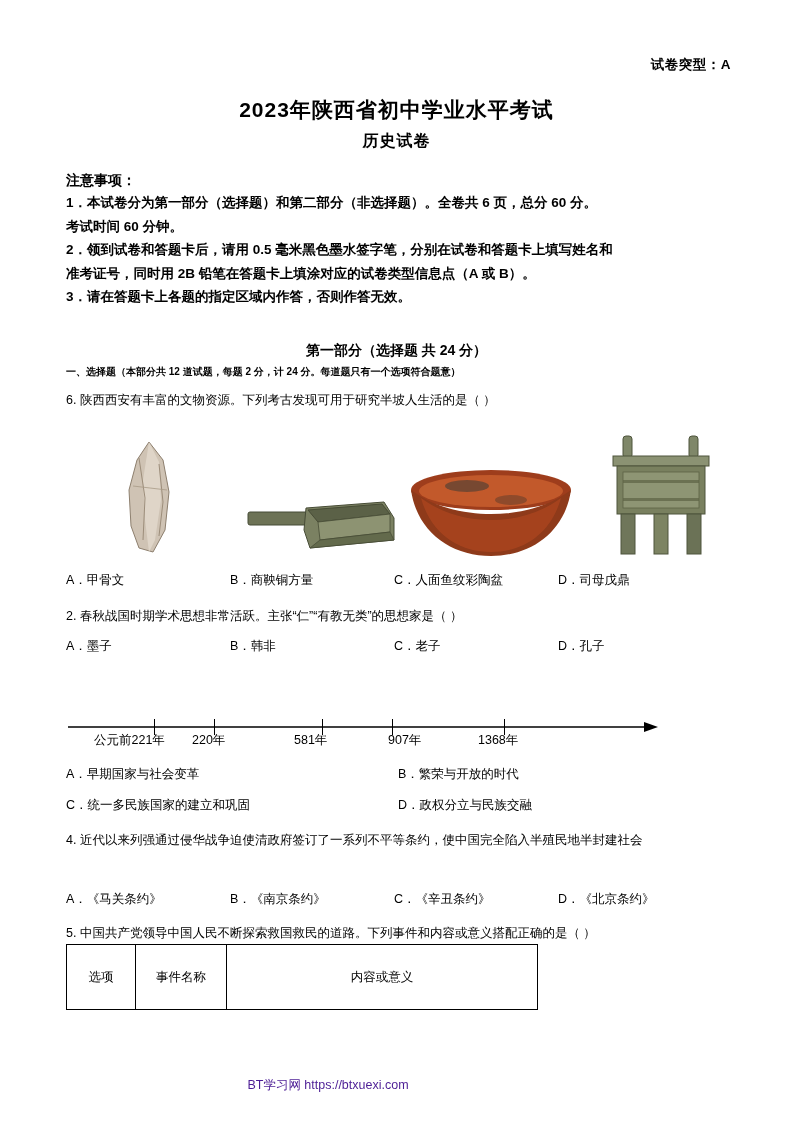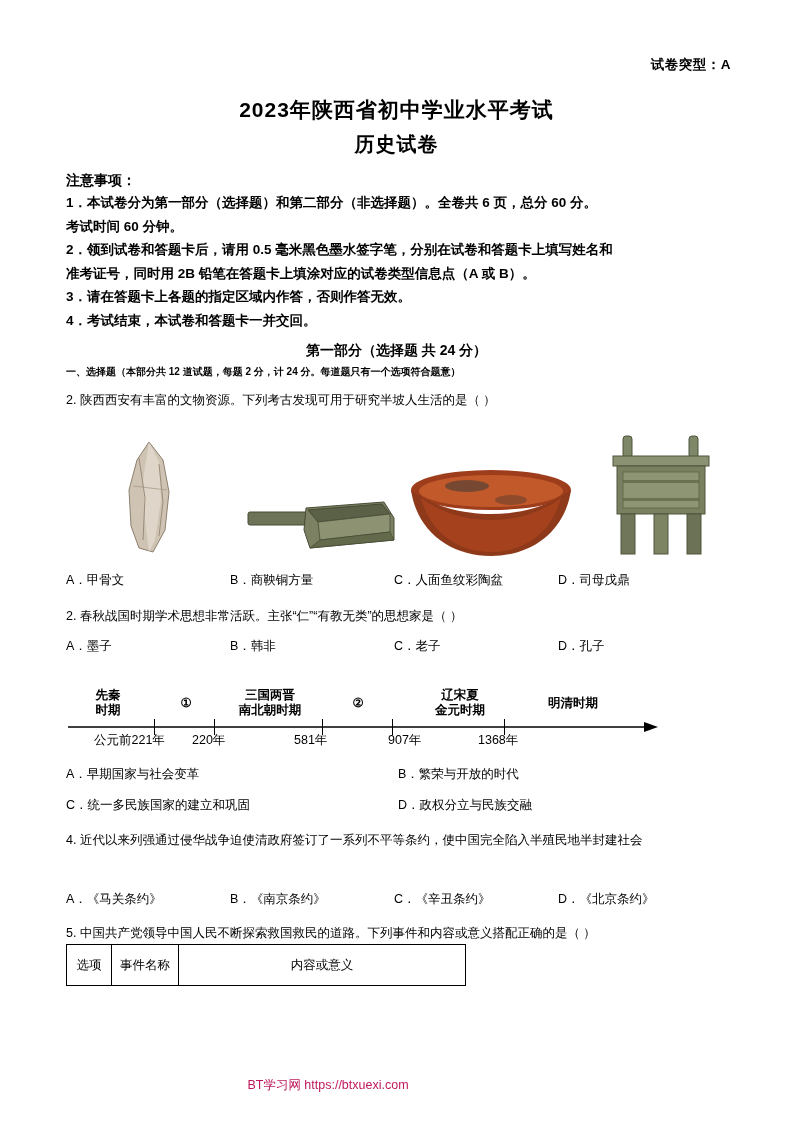--- a/index.html
+++ b/index.html
@@ -19,21 +19,21 @@
     letter-spacing:0.5px;
   }
   .title1 {
     position:absolute; top:96px; left:0; width:793px;
     text-align:center; font-size:21px; font-weight:bold;
     font-family:"Liberation Sans", sans-serif;
     letter-spacing:1px;
   }
   .title2 {
     position:absolute; top:131px; left:0; width:793px;
-    text-align:center; font-size:20px; font-weight:bold;
+    text-align:center; font-size:16px; font-weight:bold;
     font-family:"Liberation Sans", sans-serif;
     letter-spacing:1px;
   }
   .notice-head {
     position:absolute; top:172px; left:66px;
     font-size:14px; font-weight:bold;
     font-family:"Liberation Sans", sans-serif;
   }
   .notice-list {
     position:absolute; top:191px; left:66px; width:665px;
@@ -87,56 +87,55 @@
   .tl-years { position:absolute; left:0; top:44px; width:680px; height:20px;
     font-size:12.5px; font-family:"Liberation Sans", sans-serif; }
   .tl-year { position:absolute; white-space:nowrap; }
   .tl-tick { position:absolute; top:31px; width:1px; height:16px; background:#000; }
 
   
   .tbl5 { position:absolute; left:66px; top:944px; border-collapse:collapse; }
   .tbl5 td {
     border:1px solid #000; font-size:12.5px;
     font-family:"Liberation Sans", sans-serif;
-    text-align:center; padding:0;
+    text-align:center; padding:12px;
   }
   .tbl5 td.c1 { width:44px; height:40px; }
   .tbl5 td.c2 { width:66px; }
   .tbl5 td.c3 { width:286px; }
 
   .footer {
     position:absolute; left:0; bottom:28px; width:656px; text-align:center;
-    font-size:12.5px; color:#be185d;
+    font-size:12.5px; color:#4c1d95;
     font-family:"Liberation Sans", sans-serif;
   }
 </style>
 </head>
 <body>
 
 <div class="page">
 
   <div class="exam-type">试卷突型：A</div>
 
   <div class="title1">2023年陕西省初中学业水平考试</div>
   <div class="title2">历史试卷</div>
 
   <div class="notice-head">注意事项：</div>
   <div class="notice-list">
     <div>1．本试卷分为第一部分（选择题）和第二部分（非选择题）。全卷共 6 页，总分 60 分。</div>
     <div>考试时间 60 分钟。</div>
     <div>2．领到试卷和答题卡后，请用 0.5 毫米黑色墨水签字笔，分别在试卷和答题卡上填写姓名和</div>
     <div>准考证号，同时用 2B 铅笔在答题卡上填涂对应的试卷类型信息点（A 或 B）。</div>
     <div>3．请在答题卡上各题的指定区域内作答，否则作答无效。</div>
-    <div>4．考试结束，本试卷和答题卡一并交回。</div>
   </div>
 
   <div class="part-head">第一部分（选择题  共 24 分）</div>
   <div class="section-head">一、选择题（本部分共 12 道试题，每题 2 分，计 24 分。每道题只有一个选项符合题意）</div>
 
-  <div class="q" style="top:390px;">2. 陕西西安有丰富的文物资源。下列考古发现可用于研究半坡人生活的是（      ）</div>
+  <div class="q" style="top:390px;">6. 陕西西安有丰富的文物资源。下列考古发现可用于研究半坡人生活的是（      ）</div>
 
   <div class="figrow" style="top:425px;">
     <div class="figcell">
       <svg class="art-svg" width="64" height="120" viewBox="0 0 64 120">
         <polygon points="30,2 44,20 50,52 46,90 34,112 20,108 12,86 10,50 18,20" fill="#cfc3b4" stroke="#8d7f6e" stroke-width="1"></polygon>
         <polygon points="30,2 40,22 42,60 36,100 30,112 26,80 24,40" fill="#e2d9cd" stroke="none" opacity="0.8"></polygon>
         <path d="M20,18 L26,58 L24,100" stroke="#9c8d7a" stroke-width="1" fill="none"></path>
         <path d="M40,24 L44,62 L40,96" stroke="#9c8d7a" stroke-width="1" fill="none"></path>
         <path d="M14,46 L48,50" stroke="#a89a87" stroke-width="0.8" fill="none"></path>
       </svg>
@@ -186,43 +185,20 @@
   <div class="q" style="top:606px;">2. 春秋战国时期学术思想非常活跃。主张“仁”“有教无类”的思想家是（      ）</div>
   <div class="opts opt-4" style="top:638px;">
     <span>A．墨子</span>
     <span>B．韩非</span>
     <span>C．老子</span>
     <span>D．孔子</span>
   </div>
 
 
   <div class="timeline">
-    <div class="tl-labels">
-      <div class="tl-seg" style="left:6px;  top:0; width:72px;">
-        <span>先秦</span>
-        <small>时期</small>
-      </div>
-      <div class="tl-seg" style="left:100px; top:8px; width:40px;">
-        <span>①</span>
-      </div>
-      <div class="tl-seg" style="left:154px; top:0; width:100px;">
-        <span>三国两晋</span>
-        <small>南北朝时期</small>
-      </div>
-      <div class="tl-seg" style="left:272px; top:8px; width:40px;">
-        <span>②</span>
-      </div>
-      <div class="tl-seg" style="left:346px; top:0; width:96px;">
-        <span>辽宋夏</span>
-        <small>金元时期</small>
-      </div>
-      <div class="tl-seg" style="left:452px; top:8px; width:110px;">
-        <span>明清时期</span>
-      </div>
-    </div>
 
     <div class="tl-axis">
       <svg width="680" height="14" viewBox="0 0 680 14" style="display:block;margin-top:-6px;">
         <line x1="2" y1="7" x2="578" y2="7" stroke="#000" stroke-width="1.6"></line>
         <polygon points="578,2 592,7 578,12" fill="#000"></polygon>
       </svg>
     </div>
 
     <div class="tl-tick" style="left:88px;"></div>
     <div class="tl-tick" style="left:148px;"></div>

